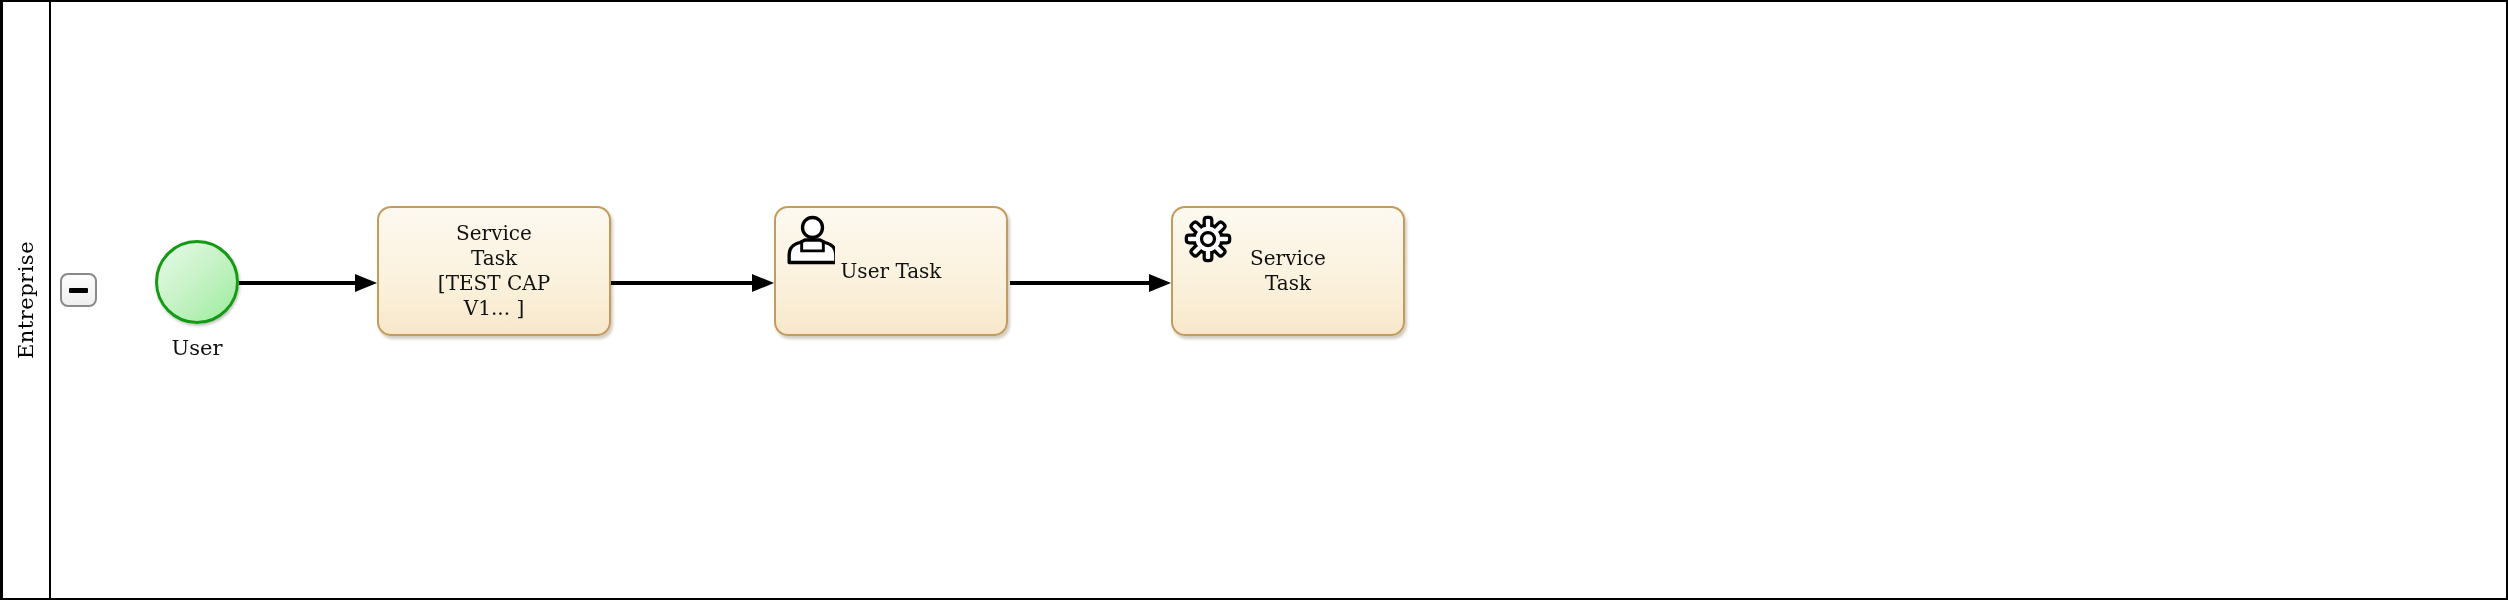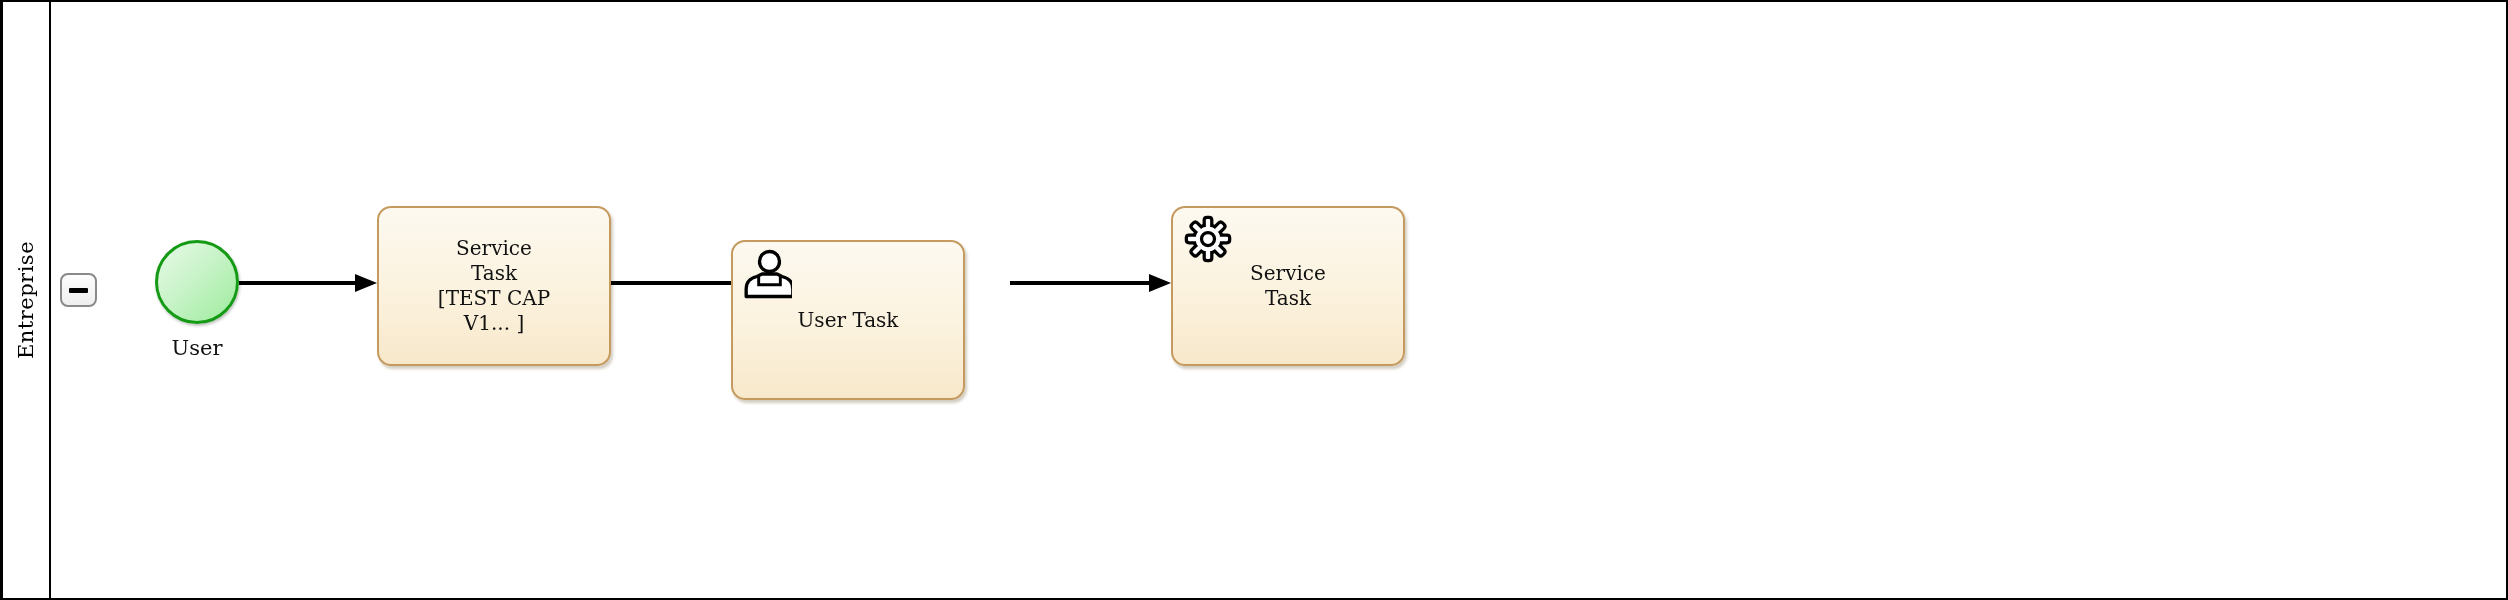--- a/index.html
+++ b/index.html
@@ -69,35 +69,35 @@
     left: 194px; top: 334px;
     transform: translateX(-50%);
     font-size: 21px;
     white-space: nowrap;
   }
 
   
   .task {
     position: absolute;
     top: 204px;
-    width: 234px; height: 160px;
+    width: 234px; height: 130px;
     border: 2px solid #c49a5e;
     border-radius: 14px;
     background: linear-gradient(#fdf9f0 0%, #fbf2de 55%, #f8e8cb 100%);
     box-shadow: 2px 3px 3px rgba(110, 90, 50, 0.30);
     display: flex;
     flex-direction: column;
     align-items: center;
     justify-content: center;
     text-align: center;
     font-size: 20px;
     line-height: 25px;
   }
   .task1 { left: 374px; }
-  .task2 { left: 728px; margin-top: 34px; }
+  .task2 { left: 771px; }
   .task3 { left: 1168px; }
 
   .task-icon {
     position: absolute;
     left: 9px; top: 5px;
   }
 
   
   .flow {
     position: absolute;

